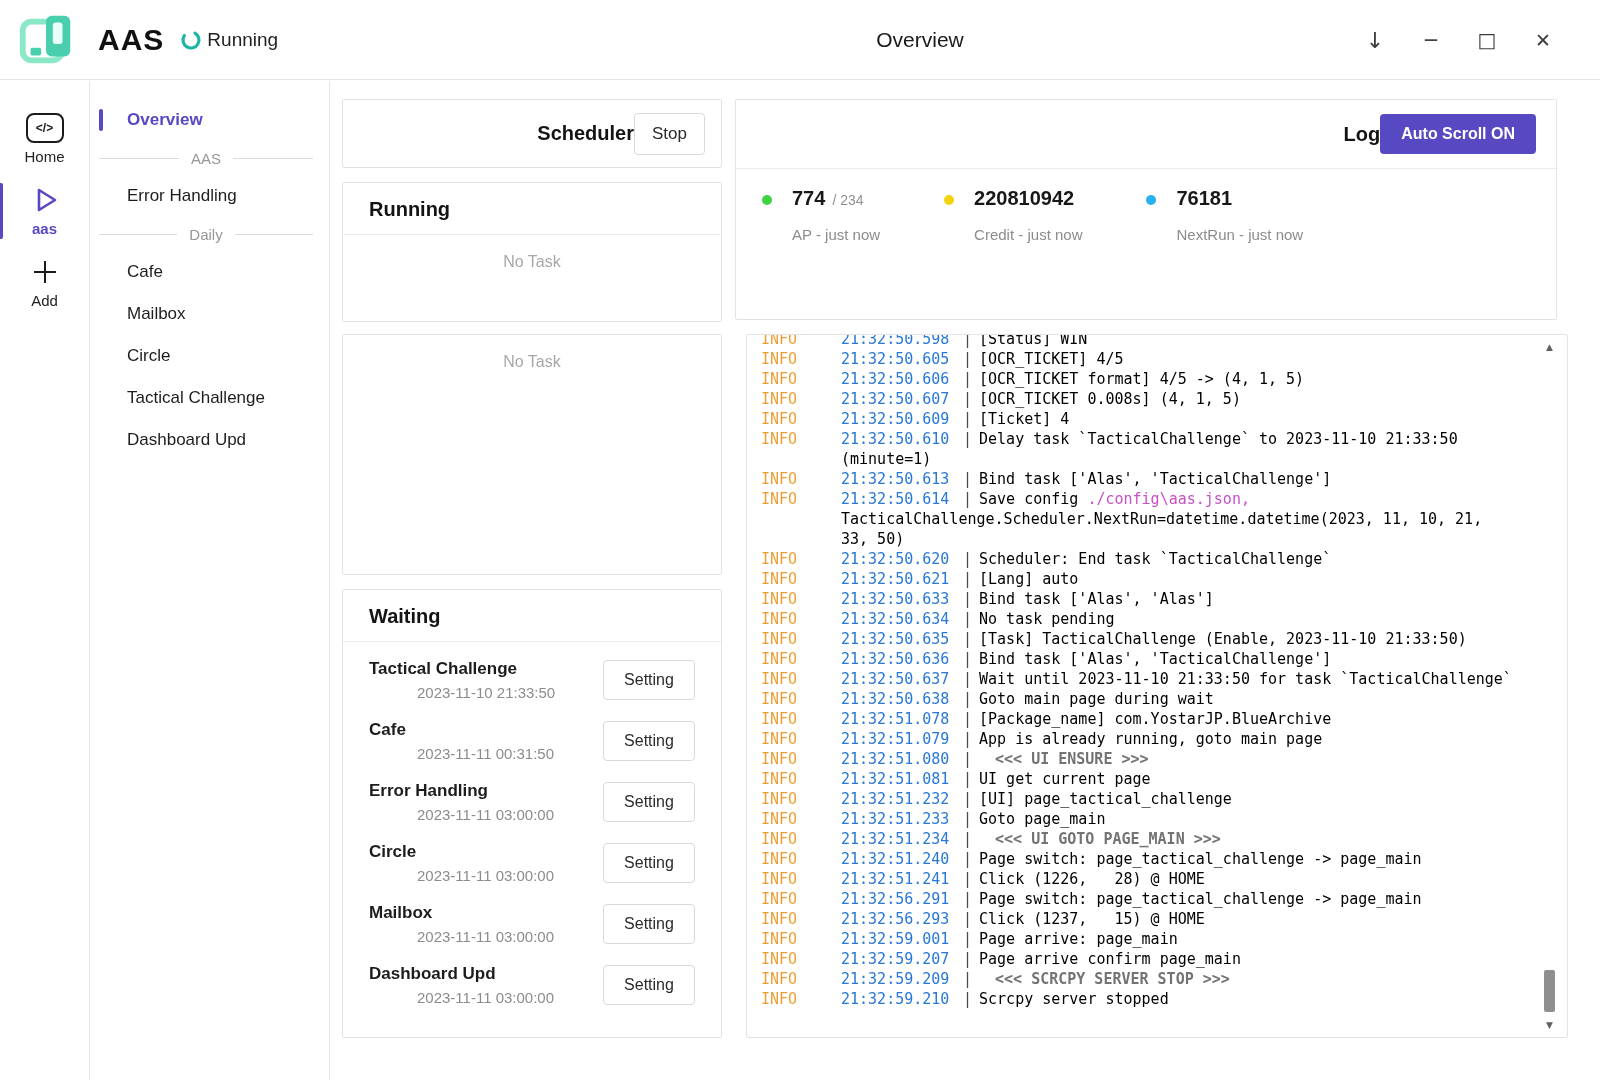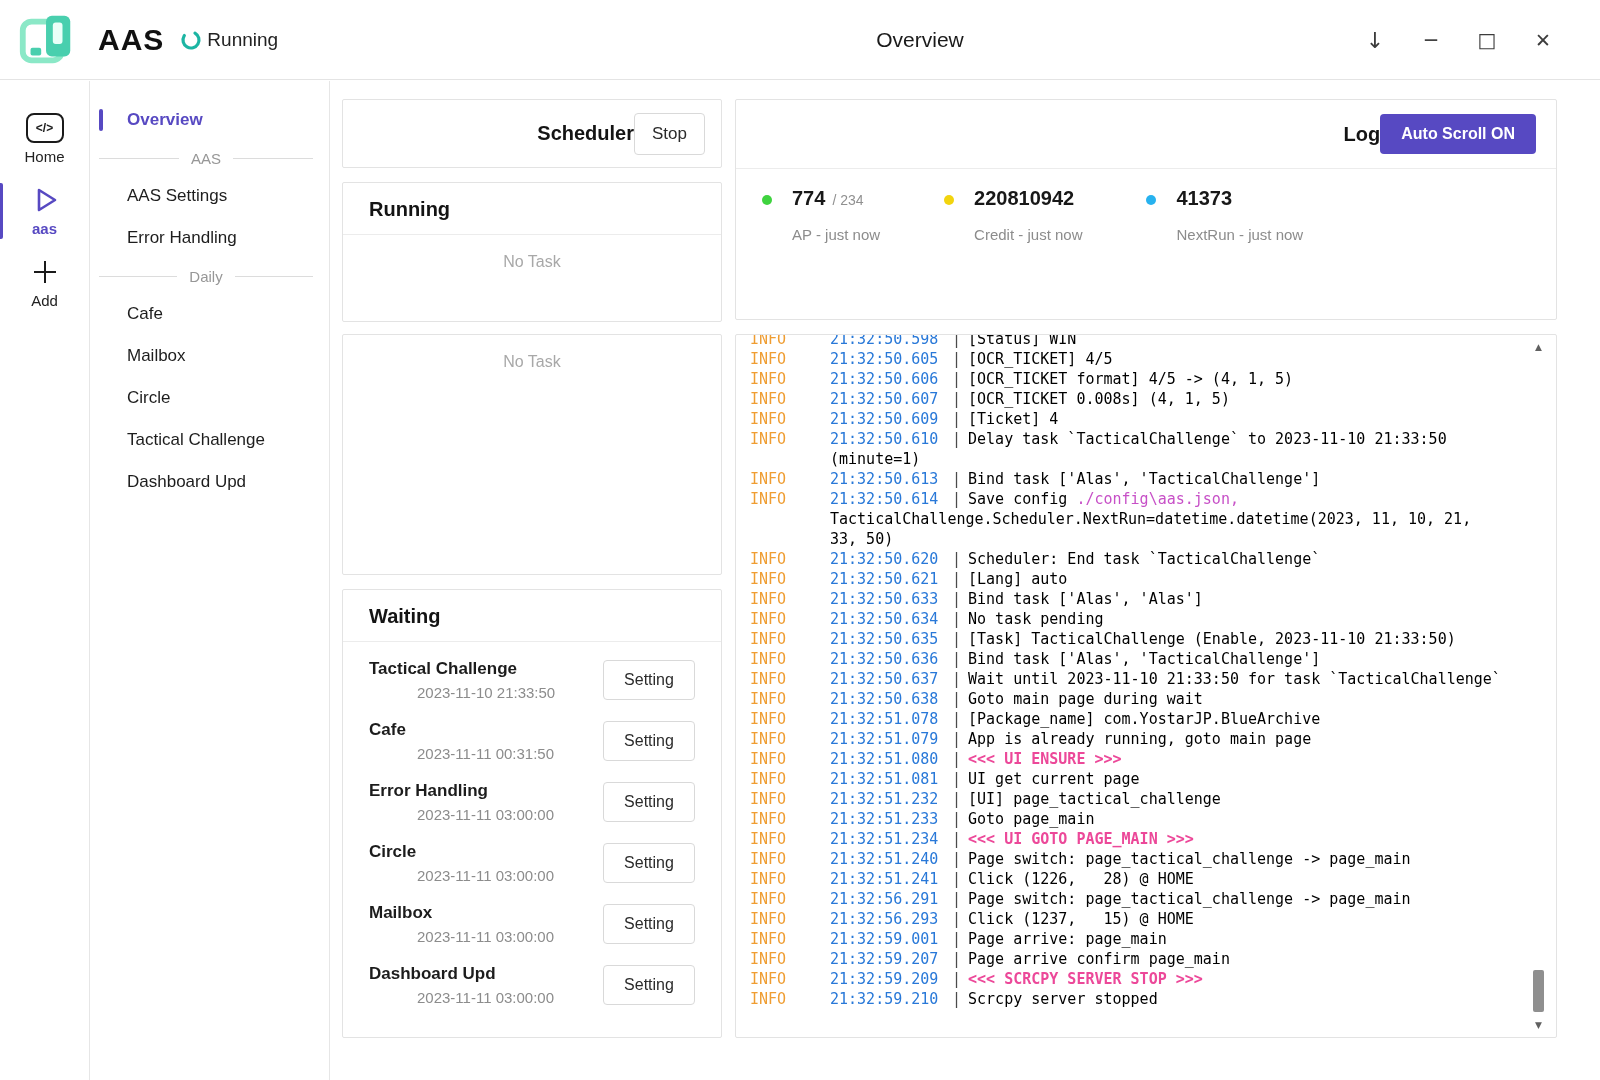--- a/index.html
+++ b/index.html
@@ -73,30 +73,30 @@
   .btn-accent{background:var(--accent);color:#fff;border:none;border-radius:4px;height:40px;
     padding:0 21px;font-size:16px;font-weight:600;cursor:pointer;font-family:"Liberation Sans",sans-serif;}
   .stats{display:flex;gap:64px;padding:18px 0 0 26px;}
   .stat{display:flex;gap:20px;}
   .dot{width:10px;height:10px;border-radius:50%;margin-top:8px;flex:0 0 auto;}
   .stat-numrow{display:flex;align-items:baseline;}
   .stat-num{font-size:20px;font-weight:700;color:#181818;}
   .stat-suffix{font-size:14px;color:#909090;margin-left:7px;}
   .stat-label{font-size:15px;color:#8c8c8c;margin-top:16px;}
   
-  .logterm-card{left:405px;top:253px;width:822px;height:704px;overflow:hidden;padding:0 34px 0 14px;}
+  .logterm-card{left:416px;top:253px;width:822px;height:704px;overflow:hidden;padding:0 34px 0 14px;}
   .log-lines{margin-top:-6px;font-family:"DejaVu Sans Mono",monospace;font-size:15px;line-height:20px;
     white-space:pre;color:#262626;}
   .log-line{display:flex;}
   .log-lvl{width:80px;flex:0 0 auto;color:var(--info);}
   .log-time{width:122px;flex:0 0 auto;color:var(--time);}
   .log-ind{width:80px;flex:0 0 auto;}
   .log-sep{color:#4a4a4a;margin-right:7px;}
   .log-n{color:#000000;text-align:center;}
-  .log-b{color:#ec4899;font-weight:700;}
+  .log-b{color:#737373;font-weight:700;margin-left:16px;}
   .log-m{color:var(--magenta);}
   .vscroll{position:absolute;top:5px;bottom:5px;right:10px;width:15px;}
   .scroll-arrow{position:absolute;left:0;width:15px;height:14px;font-size:9px;line-height:14px;
     text-align:center;color:#606060;cursor:pointer;font-family:"DejaVu Sans",sans-serif;}
   .scroll-arrow.up{top:0;}
   .scroll-arrow.down{bottom:0;}
   .scroll-thumb{position:absolute;left:2px;width:11px;bottom:20px;height:42px;background:#8f8f8f;border-radius:2px;cursor:pointer;}
 </style>
 </head>
 <body>
@@ -152,21 +152,20 @@
 </nav>
 
 <nav class="menu">
   <div class="menu-item active">
     <span class="active-bar"></span>
     <span>Overview</span>
   </div>
   <div class="menu-group">
     <span>AAS</span>
   </div>
-  <div class="menu-item">AAS Settings</div>
   <div class="menu-item">Error Handling</div>
   <div class="menu-group">
     <span>Daily</span>
   </div>
   <div id="menu-daily">
       <div class="menu-item">Cafe</div>
       <div class="menu-item">Mailbox</div>
       <div class="menu-item">Circle</div>
       <div class="menu-item">Tactical Challenge</div>
       <div class="menu-item">Dashboard Upd</div>
@@ -259,21 +258,21 @@
             <div class="stat-numrow">
               <span class="stat-num">220810942</span>
             </div>
             <div class="stat-label">Credit - just now</div>
           </div>
         </div>
         <div class="stat">
           <span class="dot" style="background: rgb(39, 178, 239);"></span>
           <div class="stat-col">
             <div class="stat-numrow">
-              <span class="stat-num">41373</span>
+              <span class="stat-num">76181</span>
             </div>
             <div class="stat-label">NextRun - just now</div>
           </div>
         </div>
       </div>
   </section>
 
   <section class="card logterm-card">
     <div class="log-lines" id="log-lines"><div class="log-line"><span class="log-lvl">INFO</span><span class="log-time">21:32:50.598</span><span class="log-sep">|</span><span class="log-n">[Status] WIN</span></div><div class="log-line"><span class="log-lvl">INFO</span><span class="log-time">21:32:50.605</span><span class="log-sep">|</span><span class="log-n">[OCR_TICKET] 4/5</span></div><div class="log-line"><span class="log-lvl">INFO</span><span class="log-time">21:32:50.606</span><span class="log-sep">|</span><span class="log-n">[OCR_TICKET format] 4/5 -&gt; (4, 1, 5)</span></div><div class="log-line"><span class="log-lvl">INFO</span><span class="log-time">21:32:50.607</span><span class="log-sep">|</span><span class="log-n">[OCR_TICKET 0.008s] (4, 1, 5)</span></div><div class="log-line"><span class="log-lvl">INFO</span><span class="log-time">21:32:50.609</span><span class="log-sep">|</span><span class="log-n">[Ticket] 4</span></div><div class="log-line"><span class="log-lvl">INFO</span><span class="log-time">21:32:50.610</span><span class="log-sep">|</span><span class="log-n">Delay task `TacticalChallenge` to 2023-11-10 21:33:50</span></div><div class="log-line"><span class="log-ind"></span><span class="log-n">(minute=1)</span></div><div class="log-line"><span class="log-lvl">INFO</span><span class="log-time">21:32:50.613</span><span class="log-sep">|</span><span class="log-n">Bind task ['Alas', 'TacticalChallenge']</span></div><div class="log-line"><span class="log-lvl">INFO</span><span class="log-time">21:32:50.614</span><span class="log-sep">|</span><span class="log-n">Save config </span><span class="log-m">./config\aas.json,</span></div><div class="log-line"><span class="log-ind"></span><span class="log-n">TacticalChallenge.Scheduler.NextRun=datetime.datetime(2023, 11, 10, 21,</span></div><div class="log-line"><span class="log-ind"></span><span class="log-n">33, 50)</span></div><div class="log-line"><span class="log-lvl">INFO</span><span class="log-time">21:32:50.620</span><span class="log-sep">|</span><span class="log-n">Scheduler: End task `TacticalChallenge`</span></div><div class="log-line"><span class="log-lvl">INFO</span><span class="log-time">21:32:50.621</span><span class="log-sep">|</span><span class="log-n">[Lang] auto</span></div><div class="log-line"><span class="log-lvl">INFO</span><span class="log-time">21:32:50.633</span><span class="log-sep">|</span><span class="log-n">Bind task ['Alas', 'Alas']</span></div><div class="log-line"><span class="log-lvl">INFO</span><span class="log-time">21:32:50.634</span><span class="log-sep">|</span><span class="log-n">No task pending</span></div><div class="log-line"><span class="log-lvl">INFO</span><span class="log-time">21:32:50.635</span><span class="log-sep">|</span><span class="log-n">[Task] TacticalChallenge (Enable, 2023-11-10 21:33:50)</span></div><div class="log-line"><span class="log-lvl">INFO</span><span class="log-time">21:32:50.636</span><span class="log-sep">|</span><span class="log-n">Bind task ['Alas', 'TacticalChallenge']</span></div><div class="log-line"><span class="log-lvl">INFO</span><span class="log-time">21:32:50.637</span><span class="log-sep">|</span><span class="log-n">Wait until 2023-11-10 21:33:50 for task `TacticalChallenge`</span></div><div class="log-line"><span class="log-lvl">INFO</span><span class="log-time">21:32:50.638</span><span class="log-sep">|</span><span class="log-n">Goto main page during wait</span></div><div class="log-line"><span class="log-lvl">INFO</span><span class="log-time">21:32:51.078</span><span class="log-sep">|</span><span class="log-n">[Package_name] com.YostarJP.BlueArchive</span></div><div class="log-line"><span class="log-lvl">INFO</span><span class="log-time">21:32:51.079</span><span class="log-sep">|</span><span class="log-n">App is already running, goto main page</span></div><div class="log-line"><span class="log-lvl">INFO</span><span class="log-time">21:32:51.080</span><span class="log-sep">|</span><span class="log-b">&lt;&lt;&lt; UI ENSURE &gt;&gt;&gt;</span></div><div class="log-line"><span class="log-lvl">INFO</span><span class="log-time">21:32:51.081</span><span class="log-sep">|</span><span class="log-n">UI get current page</span></div><div class="log-line"><span class="log-lvl">INFO</span><span class="log-time">21:32:51.232</span><span class="log-sep">|</span><span class="log-n">[UI] page_tactical_challenge</span></div><div class="log-line"><span class="log-lvl">INFO</span><span class="log-time">21:32:51.233</span><span class="log-sep">|</span><span class="log-n">Goto page_main</span></div><div class="log-line"><span class="log-lvl">INFO</span><span class="log-time">21:32:51.234</span><span class="log-sep">|</span><span class="log-b">&lt;&lt;&lt; UI GOTO PAGE_MAIN &gt;&gt;&gt;</span></div><div class="log-line"><span class="log-lvl">INFO</span><span class="log-time">21:32:51.240</span><span class="log-sep">|</span><span class="log-n">Page switch: page_tactical_challenge -&gt; page_main</span></div><div class="log-line"><span class="log-lvl">INFO</span><span class="log-time">21:32:51.241</span><span class="log-sep">|</span><span class="log-n">Click (1226,   28) @ HOME</span></div><div class="log-line"><span class="log-lvl">INFO</span><span class="log-time">21:32:56.291</span><span class="log-sep">|</span><span class="log-n">Page switch: page_tactical_challenge -&gt; page_main</span></div><div class="log-line"><span class="log-lvl">INFO</span><span class="log-time">21:32:56.293</span><span class="log-sep">|</span><span class="log-n">Click (1237,   15) @ HOME</span></div><div class="log-line"><span class="log-lvl">INFO</span><span class="log-time">21:32:59.001</span><span class="log-sep">|</span><span class="log-n">Page arrive: page_main</span></div><div class="log-line"><span class="log-lvl">INFO</span><span class="log-time">21:32:59.207</span><span class="log-sep">|</span><span class="log-n">Page arrive confirm page_main</span></div><div class="log-line"><span class="log-lvl">INFO</span><span class="log-time">21:32:59.209</span><span class="log-sep">|</span><span class="log-b">&lt;&lt;&lt; SCRCPY SERVER STOP &gt;&gt;&gt;</span></div><div class="log-line"><span class="log-lvl">INFO</span><span class="log-time">21:32:59.210</span><span class="log-sep">|</span><span class="log-n">Scrcpy server stopped</span></div></div>
     <div class="vscroll">

